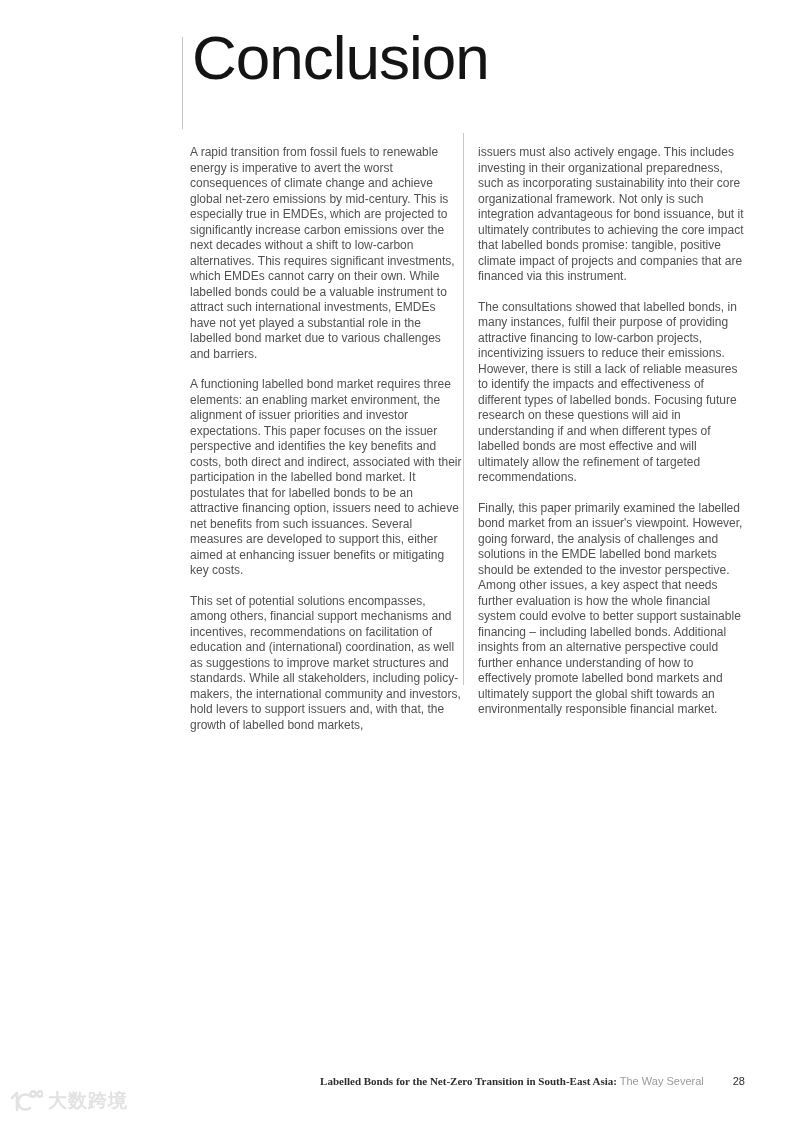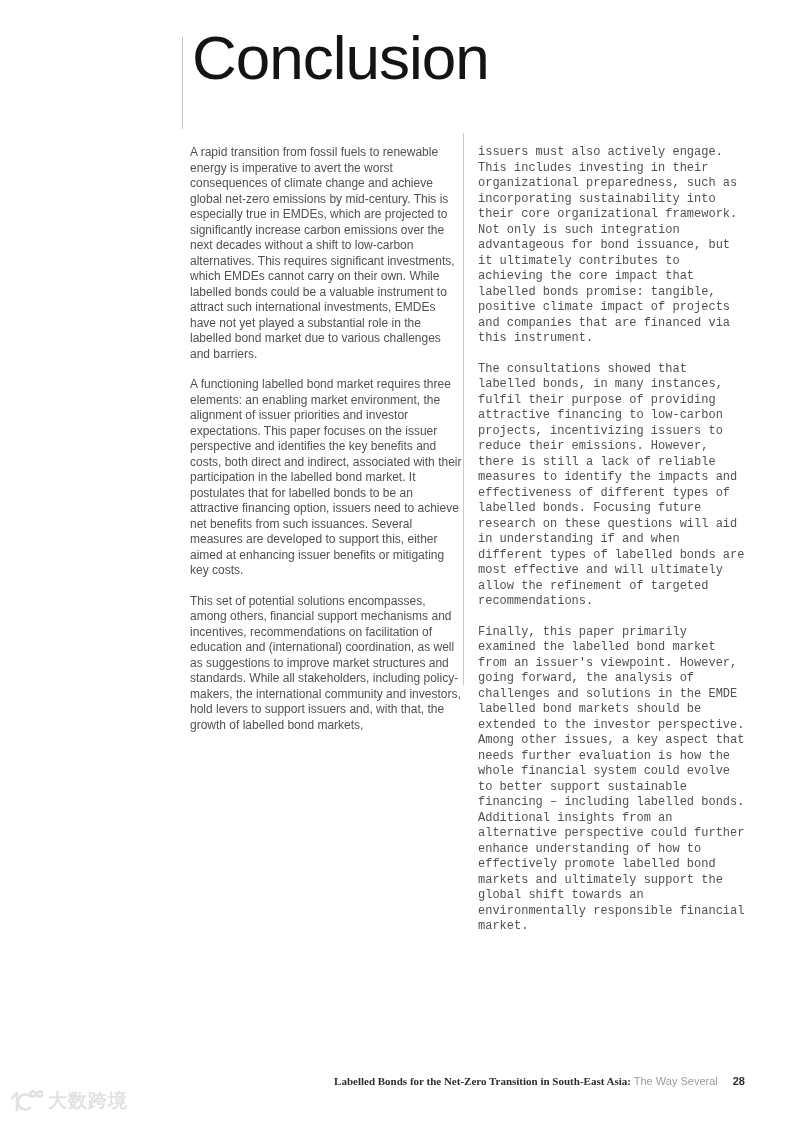--- a/index.html
+++ b/index.html
@@ -17,33 +17,33 @@
   h1.page-title {
     position:absolute; left:189px; top:28px; margin:3px;
     font-size:62px; line-height:54px; font-weight:normal;
     letter-spacing:-1px; color:#141414;
   }
   .col {
     position:absolute; top:133px;
     font-size:12px; line-height:15.5px; color:#515151;margin-top:12px;
   }
   .col-left  { left:190px; width:272px; }
-  .col-right { left:478px; width:270px;font-family:Liberation Mono, monospace; }
+  .col-right { left:478px; width:270px; }
   .col p { margin:0 0 15px 0; }
   .column-divider {
     position:absolute; left:463px; top:133px;
     width:1px; height:552px; background:#c9c9c9;
   }
   .footer {
     position:absolute; right:48px; top:1074px;
     font-size:11px; line-height:14px; white-space:nowrap;
   }
   .f-bold { color:#2e2e2e; font-weight:bold;font-family:Liberation Serif, serif; }
   .f-light { color:#9b9b9b; }
-  .f-num { color:#2e2e2e; font-weight:bold; margin-left:15px; }
+  .f-num { color:#2e2e2e; font-weight:normal; margin-left:29px; }
   .watermark {
     position:absolute; left:9px; top:1088px;
     display:flex; align-items:center; gap:5px;
     color:#e2e2e2; pointer-events:none;
   }
   .watermark-text {
     font-size:19px; font-weight:bold; letter-spacing:1px;
     color:#e2e2e2;
   }
   .wm-logo { display:block; }

